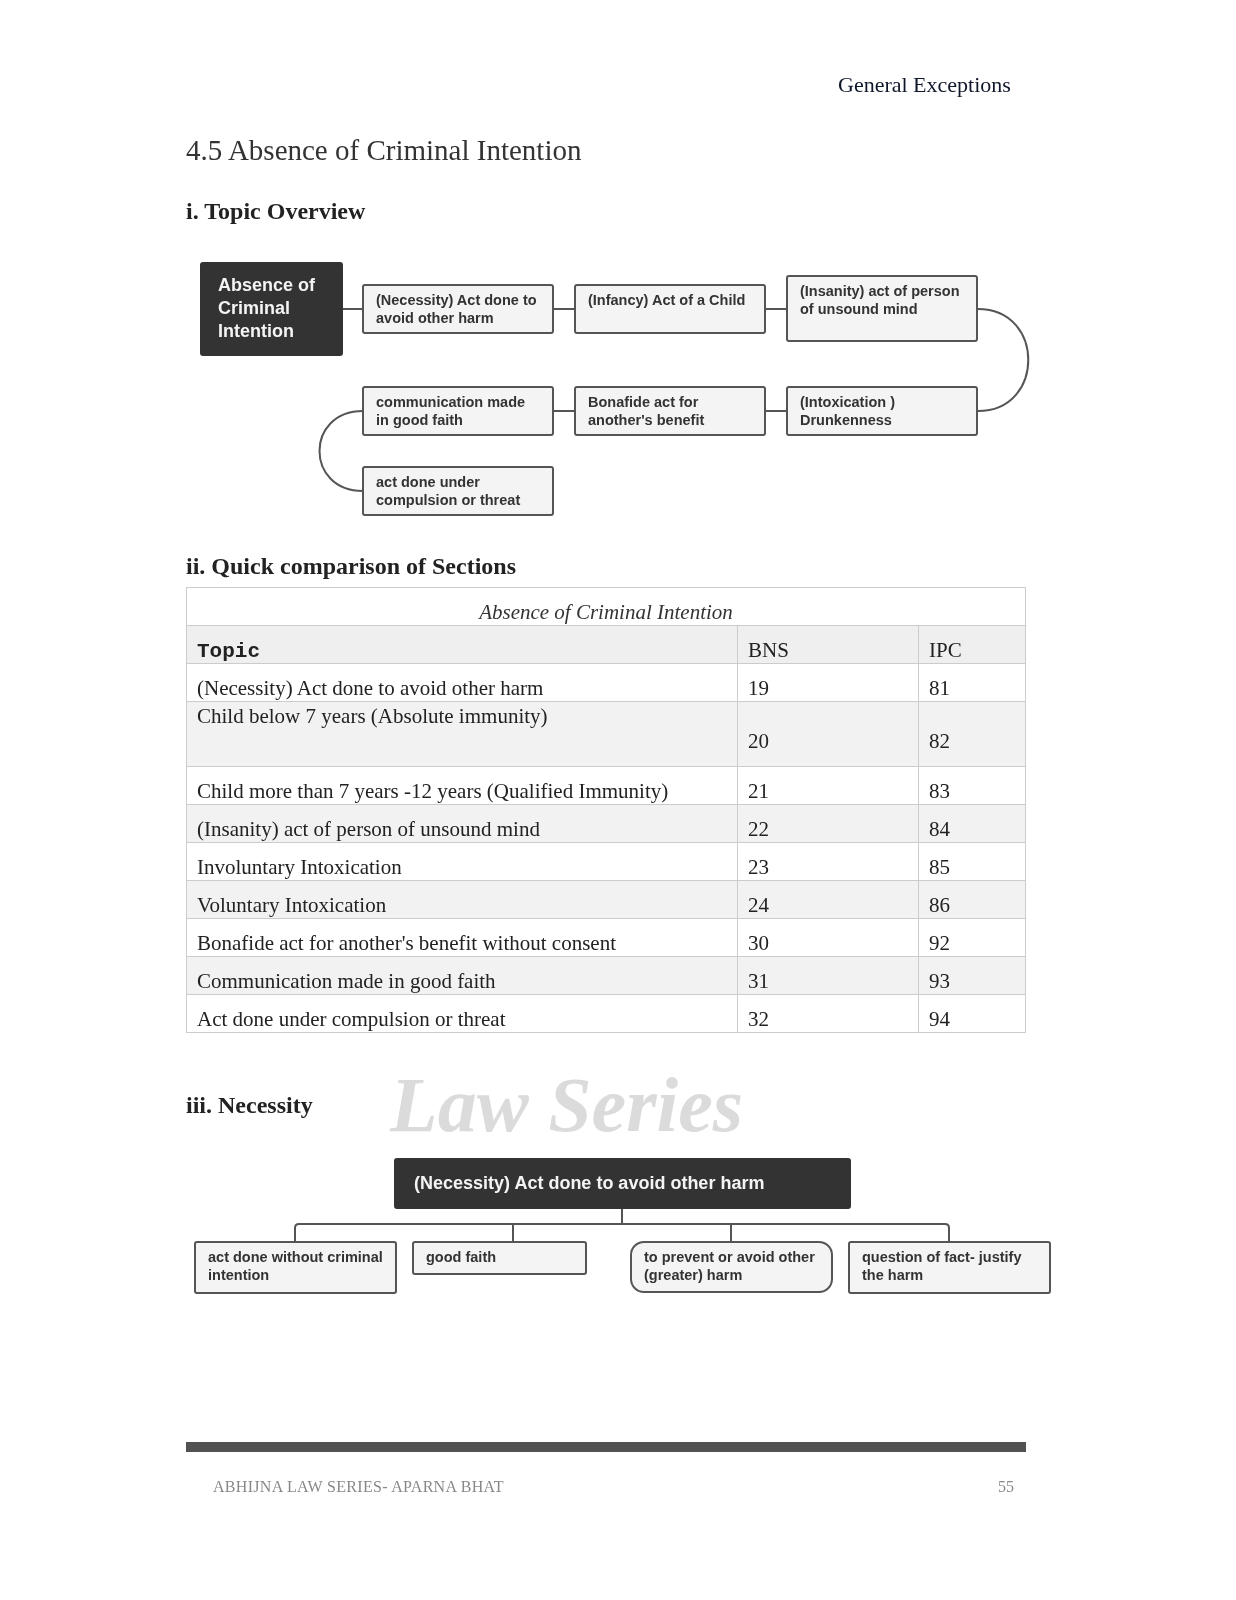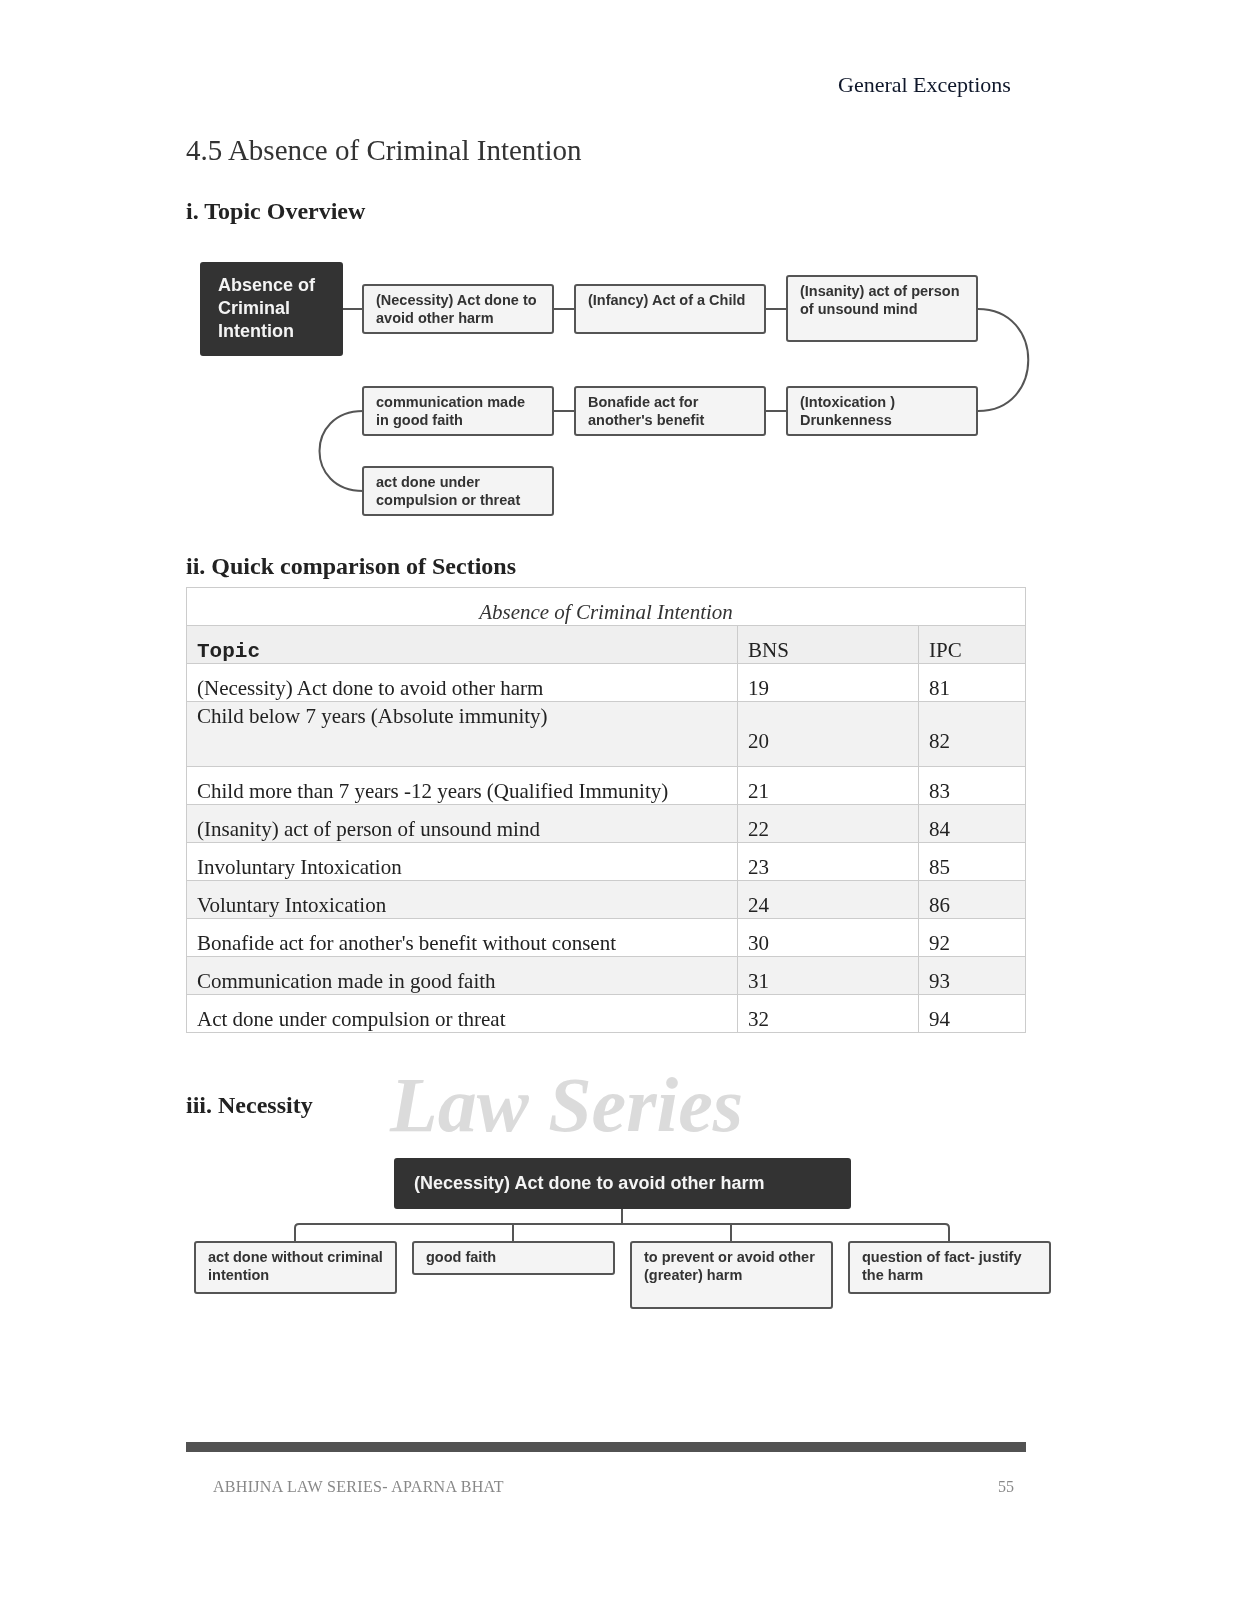--- a/index.html
+++ b/index.html
@@ -113,19 +113,19 @@
   </tr>
 </tbody>
   </table>
 
 <div class="wm">Law Series</div>
 
 <div class="abs h-sub" style="left:186px;top:1092px;">iii. Necessity</div>
 
 <div class="node dark" style="left:394px;top:1158px;width:457px;height:51px;font-weight:bold;font-size:18px;padding:12px 18px;">(Necessity) Act done to avoid other harm</div>
 <div class="node" style="left:194px;top:1241px;width:203px;height:53px;">act done without criminal intention</div>
-<div class="node" style="left:412px;top:1241px;width:203px;height:34px;">good faith</div>
-<div class="node" style="left:630px;top:1241px;width:203px;height:68px;">to prevent  or avoid other (greater) harm</div>
+<div class="node" style="left:412px;top:1241px;width:175px;height:34px;">good faith</div>
+<div class="node" style="left:630px;top:1241px;width:203px;height:52px;border-radius:14px;">to prevent  or avoid other (greater) harm</div>
 <div class="node" style="left:848px;top:1241px;width:203px;height:53px;">question of fact- justify the harm</div>
 
 <div class="abs footer-bar"></div>
 <div class="abs footer-left">ABHIJNA LAW SERIES- APARNA BHAT</div>
 <div class="abs footer-right">55</div>
 
 </body></html>

